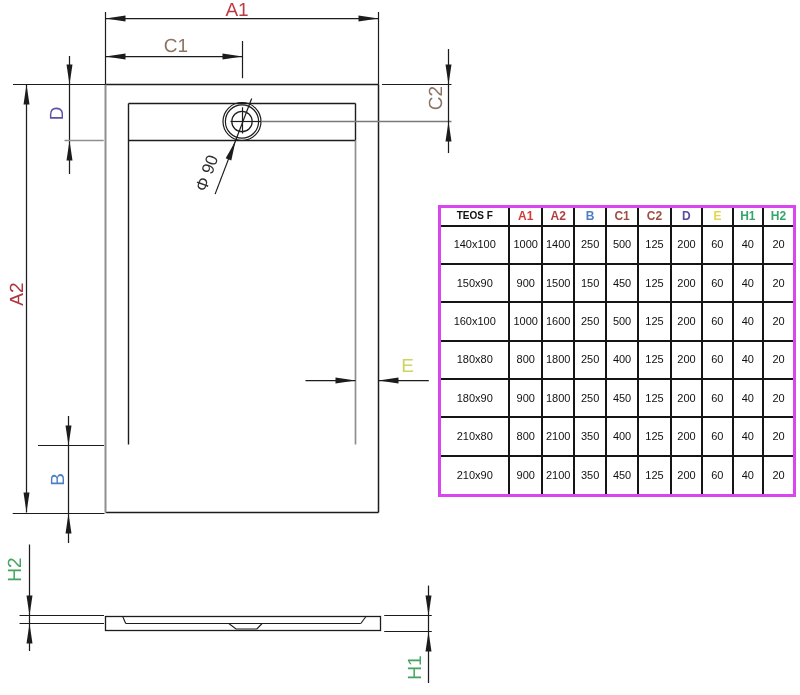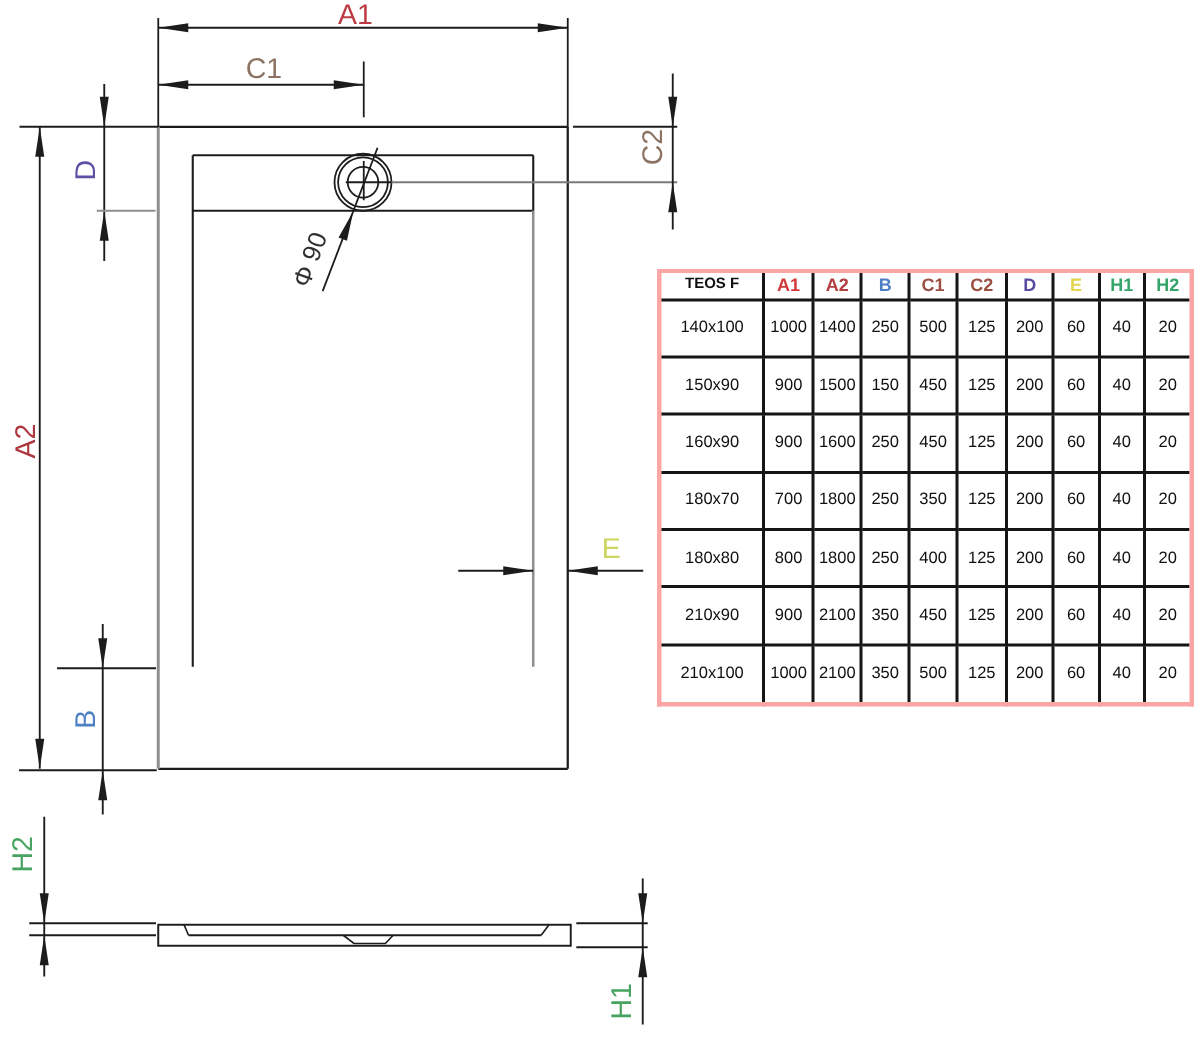--- a/index.html
+++ b/index.html
@@ -6,21 +6,21 @@
   body{width:800px;height:695px;background:#ffffff;position:relative;overflow:hidden;
        font-family:"Liberation Sans",sans-serif;}
   #draw{position:absolute;left:0;top:0;transform:translateZ(0);}
   #draw text{text-rendering:geometricPrecision;opacity:0.99;}
   table.spec{position:absolute;left:438px;top:179px;border-collapse:collapse;transform:translateZ(0);
        table-layout:fixed;width:358px;height:292px;font-family:"Liberation Sans",sans-serif;}
   table.spec td, table.spec th{border:2px solid #151515;padding:0;text-align:center;
        vertical-align:middle;font-size:11px;line-height:1;white-space:nowrap;}
   table.spec th{font-size:12px;}
   table.spec th.teos{font-size:10px;}
-  table.spec{border:3px solid #fca5a5;}
+  table.spec{border:3px solid #d946ef;margin-top:26px;}
   table.spec th{font-weight:bold;}
   table.spec td.sz{font-weight:normal;color:#101010;}
   table.spec td{font-weight:normal;color:#101010;}
 </style>
 </head>
 <body>
 
 <svg id="draw" width="800" height="695" viewBox="0 0 800 695">
 
   <line x1="105.5" y1="84.5" x2="378.5" y2="84.5" stroke="#1c1c1c" stroke-width="1.5"></line>
@@ -216,83 +216,83 @@
         <td>450</td>
         <td>125</td>
         <td>200</td>
         <td>60</td>
         <td>40</td>
         <td>20</td>
       </tr>
 
 
 
-  <tr>
-        <td class="sz">160x90</td>
-        <td>900</td>
+
+  <tr>
+        <td class="sz">160x100</td>
+        <td>1000</td>
         <td>1600</td>
         <td>250</td>
-        <td>450</td>
-        <td>125</td>
-        <td>200</td>
-        <td>60</td>
-        <td>40</td>
-        <td>20</td>
-      </tr>
-
-
-  <tr>
-        <td class="sz">180x70</td>
-        <td>700</td>
-        <td>1800</td>
-        <td>250</td>
-        <td>350</td>
-        <td>125</td>
-        <td>200</td>
-        <td>60</td>
-        <td>40</td>
-        <td>20</td>
-      </tr>
+        <td>500</td>
+        <td>125</td>
+        <td>200</td>
+        <td>60</td>
+        <td>40</td>
+        <td>20</td>
+      </tr>
+
 
   <tr>
         <td class="sz">180x80</td>
         <td>800</td>
         <td>1800</td>
         <td>250</td>
         <td>400</td>
         <td>125</td>
         <td>200</td>
         <td>60</td>
         <td>40</td>
         <td>20</td>
       </tr>
 
-
-
-
+  <tr>
+        <td class="sz">180x90</td>
+        <td>900</td>
+        <td>1800</td>
+        <td>250</td>
+        <td>450</td>
+        <td>125</td>
+        <td>200</td>
+        <td>60</td>
+        <td>40</td>
+        <td>20</td>
+      </tr>
+
+
+
+  <tr>
+        <td class="sz">210x80</td>
+        <td>800</td>
+        <td>2100</td>
+        <td>350</td>
+        <td>400</td>
+        <td>125</td>
+        <td>200</td>
+        <td>60</td>
+        <td>40</td>
+        <td>20</td>
+      </tr>
 
   <tr>
         <td class="sz">210x90</td>
         <td>900</td>
         <td>2100</td>
         <td>350</td>
         <td>450</td>
         <td>125</td>
         <td>200</td>
         <td>60</td>
         <td>40</td>
         <td>20</td>
       </tr>
 
-  <tr>
-        <td class="sz">210x100</td>
-        <td>1000</td>
-        <td>2100</td>
-        <td>350</td>
-        <td>500</td>
-        <td>125</td>
-        <td>200</td>
-        <td>60</td>
-        <td>40</td>
-        <td>20</td>
-      </tr>
 </tbody>
   </table>
 
 </body></html>

